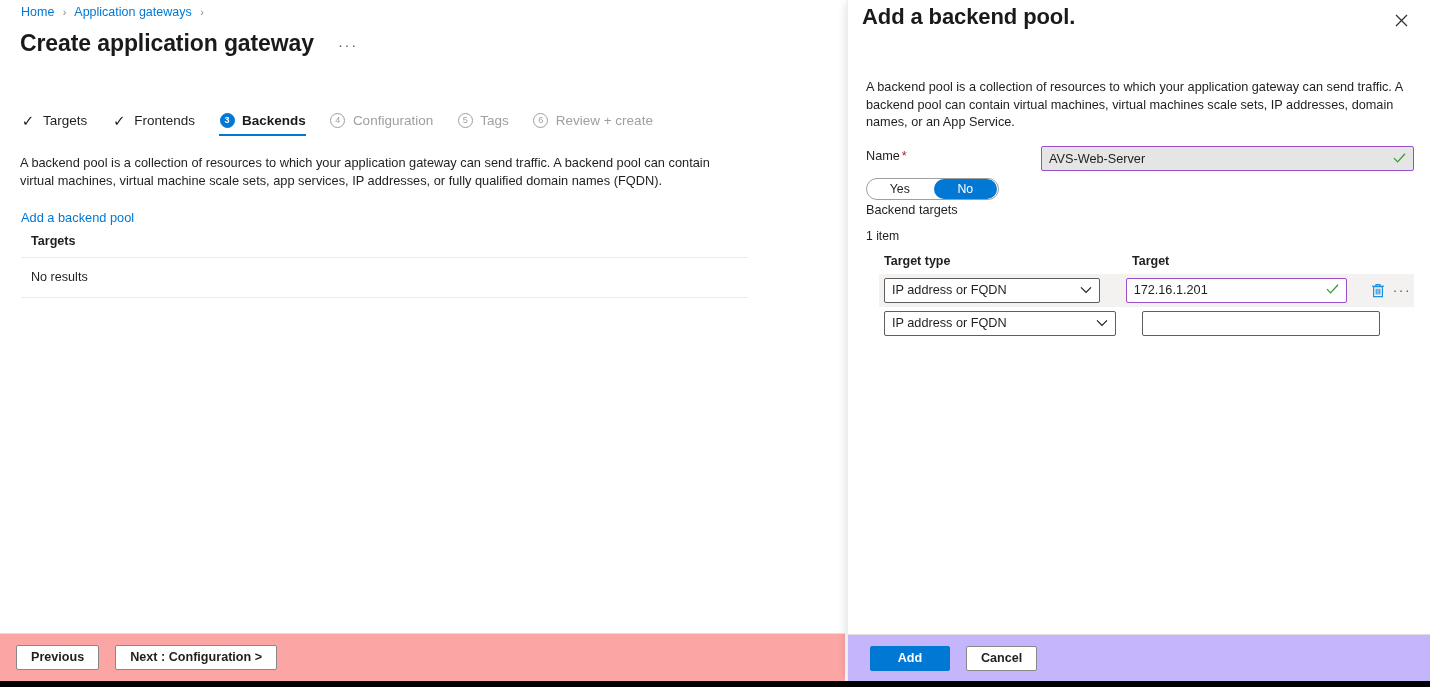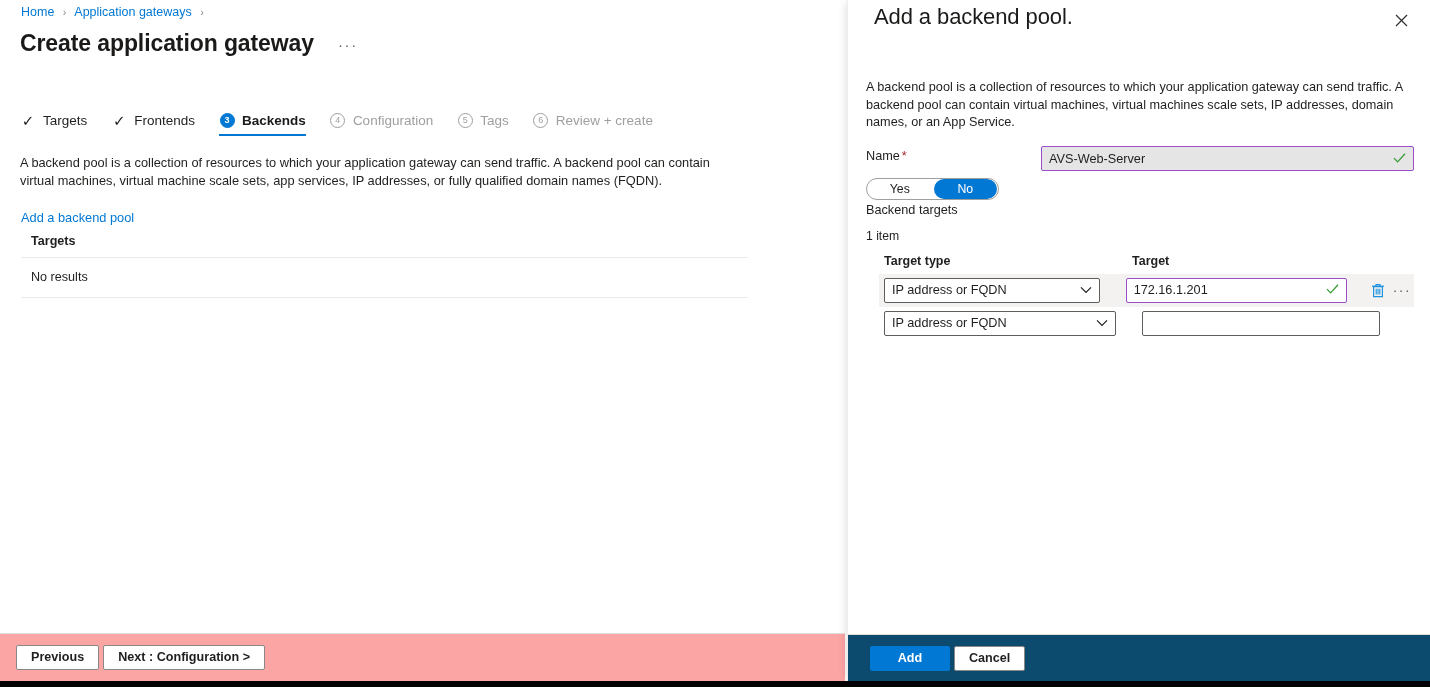--- a/index.html
+++ b/index.html
@@ -200,44 +200,44 @@
     background: #ffffff;
     border: 1px solid #8a8886;
     border-radius: 2px;
     height: 25px;
     padding: 0 14px;
     cursor: pointer;
     line-height: 23px;
     box-sizing: border-box;
     white-space: nowrap;
   }
-  .az-btn + .az-btn { margin-left: 4px; }
+  .az-btn + .az-btn { margin-left: 16px; }
   .az-btn.primary {
     background: #0078d4;
     border-color: #0078d4;
     color: #ffffff;
     min-width: 80px;
   }
 
   
   .panel {
     position: absolute;
     right: 0; top: 0;
     width: 583px;
     height: 681px;
     background: #ffffff;
     box-shadow: -3px 0 9px -3px rgba(0,0,0,0.16);
     border-left: 1px solid #f0eeed;
     box-sizing: border-box;
   }
   .panel-title {
     position: absolute;
-    left: 26px; top: 4px;
+    left: 14px; top: 4px;
     font-size: 22px;
-    font-weight: 400;
+    font-weight: 700;
     color: #1b1a19;
     letter-spacing: -0.1px;
   }
   .panel-close {
     position: absolute;
     right: 16px; top: 7px;
     width: 26px; height: 26px;
     display: flex;
     align-items: center;
     justify-content: center;
@@ -444,21 +444,21 @@
     cursor: pointer;
   }
 
   
   .panel-footer {
     position: absolute;
     left: 0; bottom: 0;
     width: 100%;
     height: 47px;
     border-top: 1px solid #e1dfdd;
-    background: #0c4a6e;
+    background: #c4b5fd;
     box-sizing: border-box;
   }
   .panel-footer .btns {
     position: absolute;
     left: 22px; top: 11px;
     display: flex;
   }
 
   .bottom-bar {
     position: absolute;

